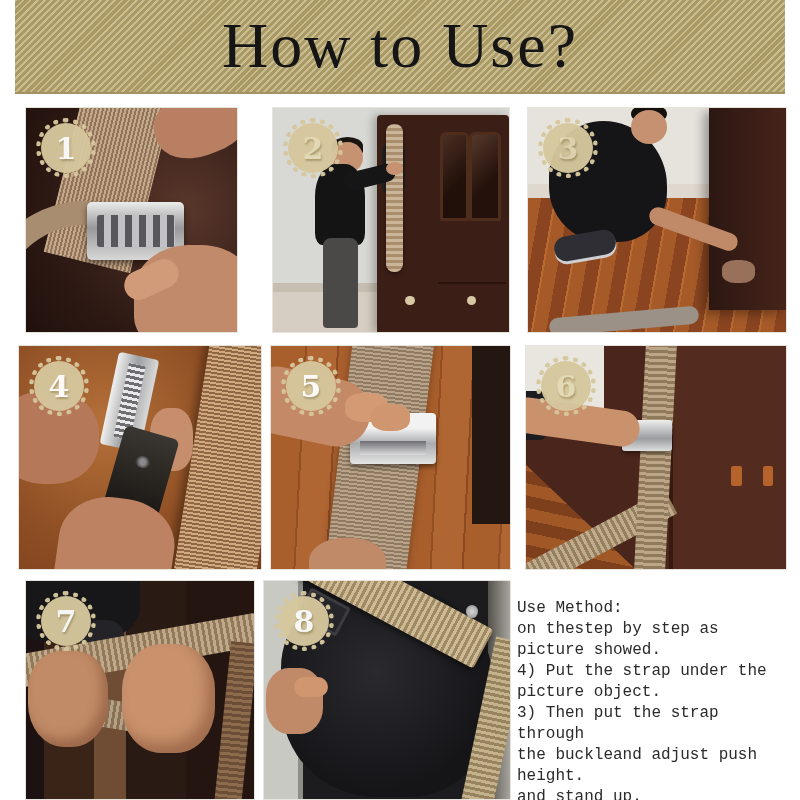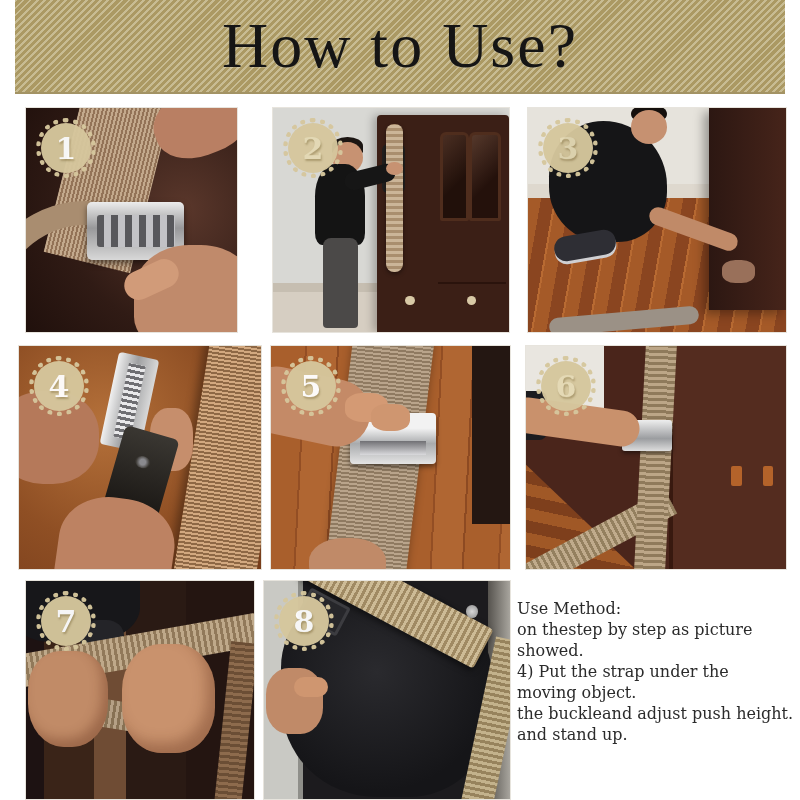--- a/index.html
+++ b/index.html
@@ -166,21 +166,21 @@
     transform:rotate(28deg);border-radius:3px;}
   .s8-strapv{right:0%;top:26%;width:13%;height:78%;transform:rotate(12deg);
     background:repeating-linear-gradient(0deg,#c3b28c 0 3px,#97835d 3px 6px);}
   .s8-hand{left:1%;top:40%;width:23%;height:30%;background:#c08a68;border-radius:40%;}
   .s8-fing{left:12%;top:44%;width:14%;height:9%;background:#cf9670;border-radius:40px;}
   .s8-stud{right:13%;top:11%;width:5%;height:6%;background:radial-gradient(circle,#d7d7d7,#8b8b8b);border-radius:50%;}
 
   
   #instructions{position:absolute;left:517px;top:598px;width:278px;
     font-family:"DejaVu Serif", serif;color:#2b2b2b;font-size:16px;line-height:21px;}
-  #instructions .line{display:block;}
+  #instructions .line{display:block;font-family:Liberation Mono, monospace;}
 </style>
 </head>
 <body>
 
 <div id="poster">
 
   <div id="header">
     <div id="title">How to Use?</div>
   </div>
 
@@ -320,18 +320,19 @@
     </div>
     <div class="badge">
       <span>8</span>
     </div>
   </div>
 
   <div id="instructions">
     <span class="line">Use Method:</span>
     <span class="line">on thestep by step as picture showed.</span>
     <span class="line">4) Put the strap under the</span>
-    <span class="line">moving object.</span>
+    <span class="line">picture object.</span>
+    <span class="line">3) Then put the strap through</span>
     <span class="line">the buckleand adjust push height.</span>
     <span class="line">and stand up.</span>
   </div>
 
 </div>
 
 </body></html>

